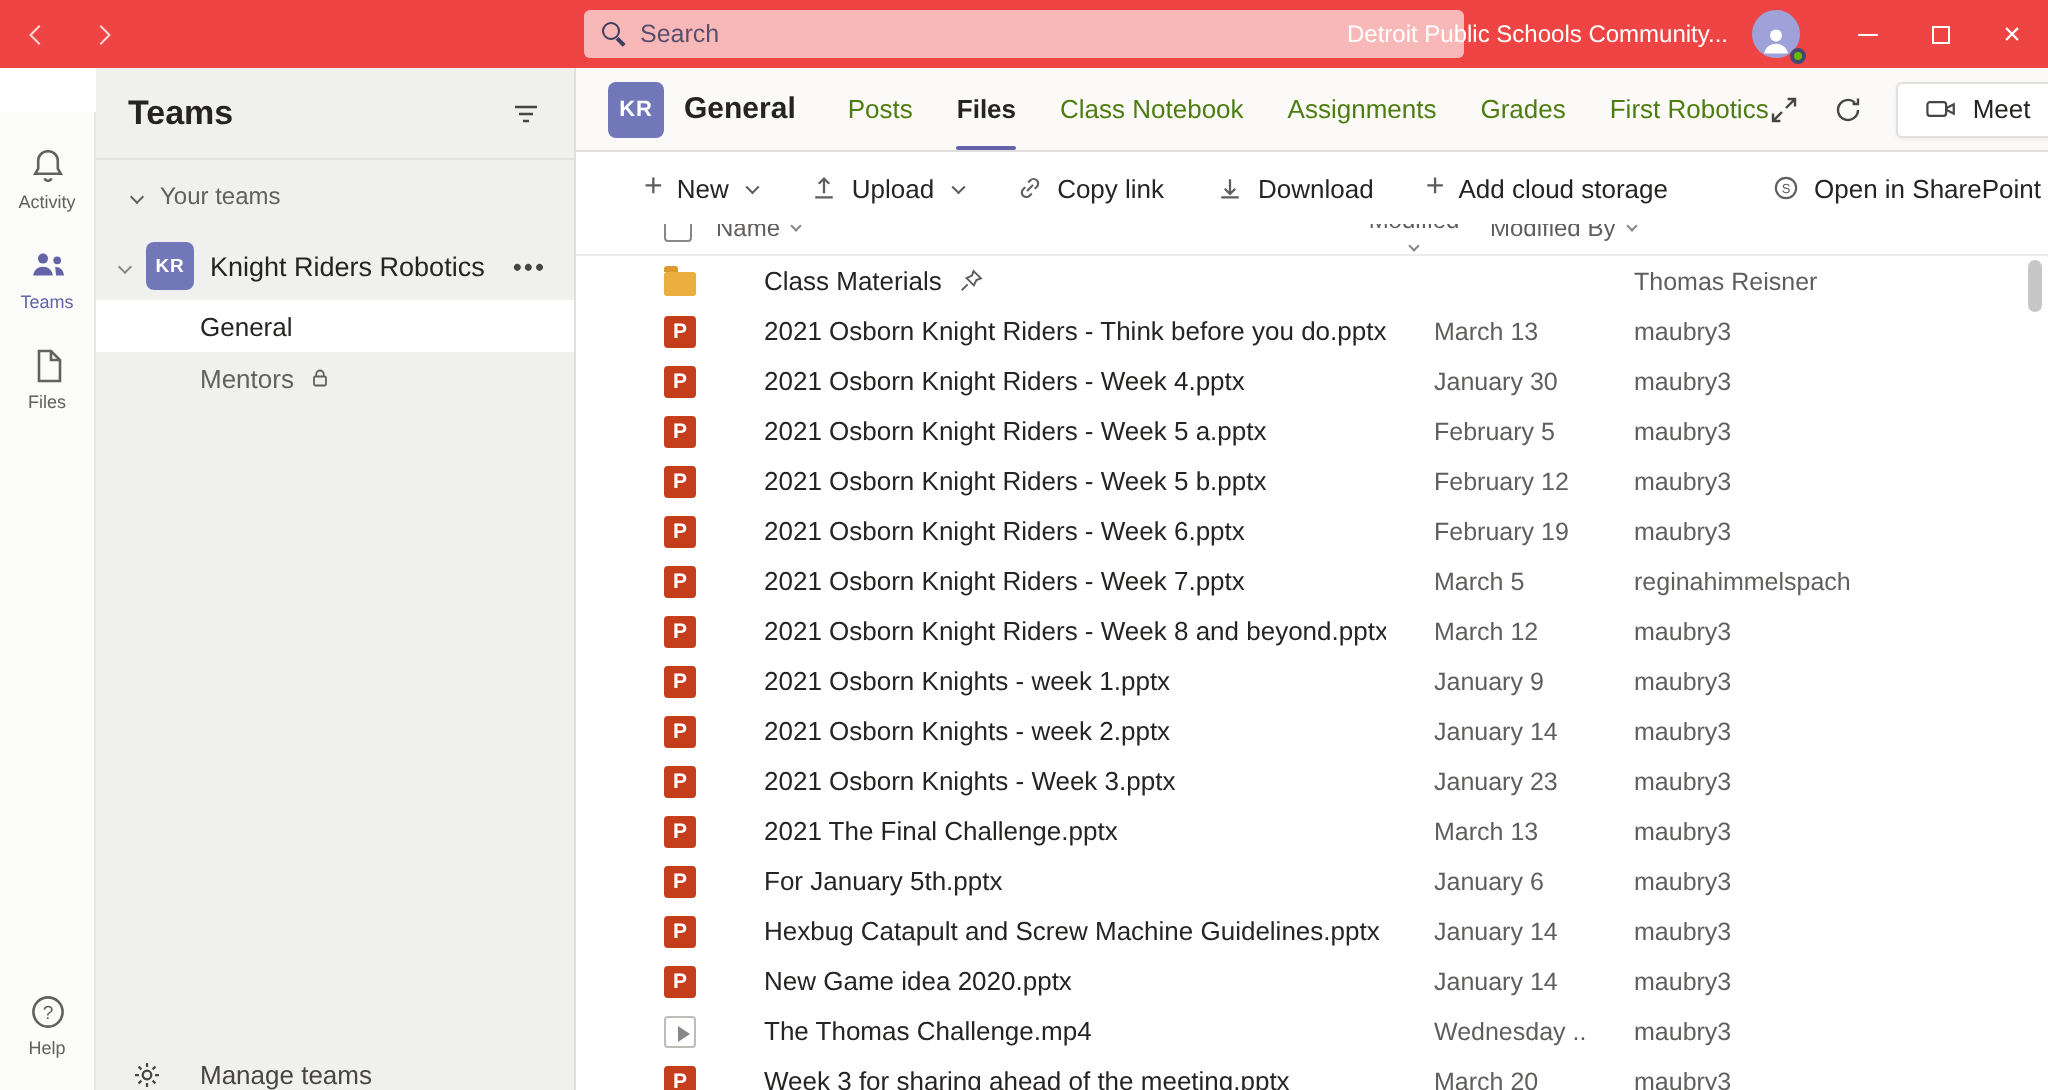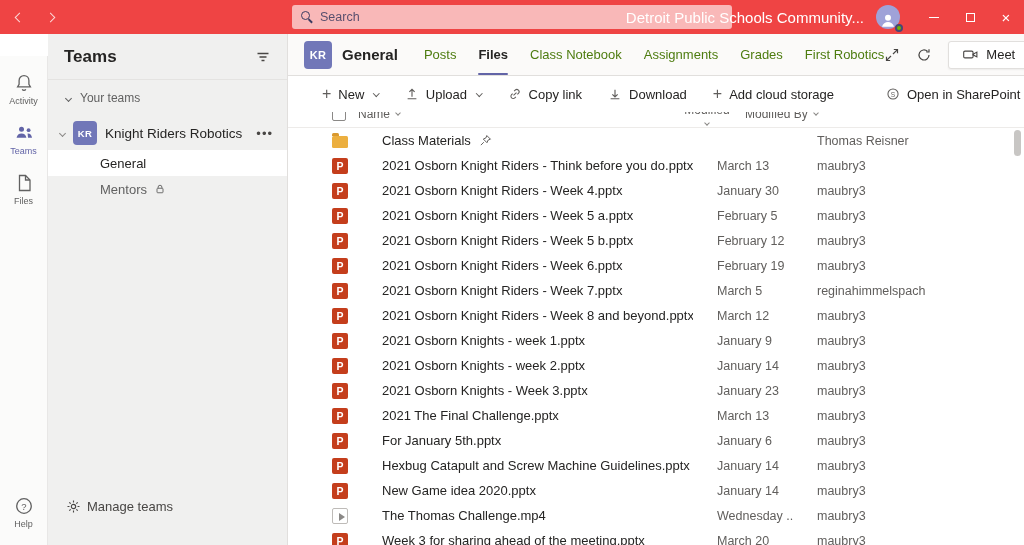--- a/index.html
+++ b/index.html
@@ -14,21 +14,21 @@
   .nav-left { transform:rotate(135deg); }
   .nav-right { transform:rotate(-45deg); }
   .search-wrap { position:absolute; left:50%; transform:translateX(-50%); top:5px; width:440px; height:24px;
     background:rgba(255,255,255,.62); border-radius:3px; display:flex; align-items:center; padding:0 9px; gap:7px; }
   .search-glyph { position:relative; width:12px; height:12px; flex:none; }
   .search-glyph::before { content:''; position:absolute; left:0; top:0; width:7px; height:7px; border:1.5px solid #3b3c61; border-radius:50%; }
   .search-glyph::after { content:''; position:absolute; width:5px; height:1.5px; background:#3b3c61; transform:rotate(45deg); left:7px; top:9px; }
   .search-input { border:none; outline:none; background:transparent; font-size:12.5px; color:#2d2e52; width:100%; font-family:inherit; }
   .search-input::placeholder { color:#3b3c61; opacity:.85; }
   .tb-right { margin-left:auto; display:flex; align-items:center; height:100%; }
-  .org-name { font-size:15px; margin-right:12px; white-space:nowrap; }
+  .org-name { font-size:12px; margin-right:12px; white-space:nowrap; }
   .avatar { width:24px; height:24px; border-radius:50%; background:#9fa2d8; position:relative; margin-right:16px;
     display:flex; align-items:flex-end; justify-content:center; overflow:visible; }
   .avatar svg { width:18px; height:18px; }
   .presence { position:absolute; right:-3px; bottom:-3px; width:8px; height:8px; border-radius:50%; background:#6BB700; border:2px solid #464775; }
   .win-btn { width:36px; height:34px; display:flex; align-items:center; justify-content:center; color:#fff; font-size:15px; }
   .min-glyph { width:10px; height:1px; background:#fff; display:inline-block; }
   .max-glyph { width:9px; height:9px; border:1px solid #fff; display:inline-block; }
 
   
   .body { flex:1; display:flex; min-height:0; }
@@ -49,21 +49,21 @@
   .filter-btn { margin-left:auto; color:#484644; display:flex; }
   .chev { display:inline-block; width:5px; height:5px; border-right:1.3px solid currentColor; border-bottom:1.3px solid currentColor; transform:rotate(45deg); }
   .sb-section { height:36px; display:flex; align-items:center; gap:9px; padding-left:18px; color:#616161; font-size:12px; }
   .team-row { height:34px; display:flex; align-items:center; padding-left:12px; gap:8px; font-size:13.5px; color:#252423; }
   .kr-badge-sm { width:24px; height:24px; border-radius:4px; background:#7177B8; color:#fff; font-size:9.5px; font-weight:700;
     display:flex; align-items:center; justify-content:center; letter-spacing:.4px; flex:none; }
   .team-more { margin-left:auto; padding-right:14px; color:#484644; font-size:13px; letter-spacing:1px; }
   .channel { height:26px; display:flex; align-items:center; padding-left:52px; font-size:13px; color:#616161; gap:7px; }
   .channel.selected { background:#fff; color:#252423; }
   .channel svg { width:12px; height:12px; }
-  .manage { margin-top:auto; height:46px; display:flex; align-items:flex-start; gap:6px; padding-left:18px; color:#484644; font-size:13px; }
+  .manage { margin-top:auto; height:46px; display:flex; align-items:flex-end; gap:19px; padding-left:18px; color:#484644; font-size:13px; }
   .manage svg { width:15px; height:15px; }
 
   
   .main { flex:1; display:flex; flex-direction:column; background:#fff; min-width:0; }
   .ch-header { height:42px; flex:none; display:flex; align-items:center; padding:0 14px 0 16px; border-bottom:1px solid #E1DFDD; background:#FBFAF9; }
   .kr-badge-lg { width:28px; height:28px; border-radius:4px; background:#7177B8; color:#fff; font-size:11px; font-weight:700;
     display:flex; align-items:center; justify-content:center; letter-spacing:.4px; flex:none; }
   .ch-title { font-size:15px; font-weight:700; margin-left:10px; }
   .tabs { display:flex; gap:22px; margin-left:26px; height:100%; align-items:stretch; }
   .tab { font-size:13px; color:#4d7c0f; display:flex; align-items:center; position:relative; white-space:nowrap; }

